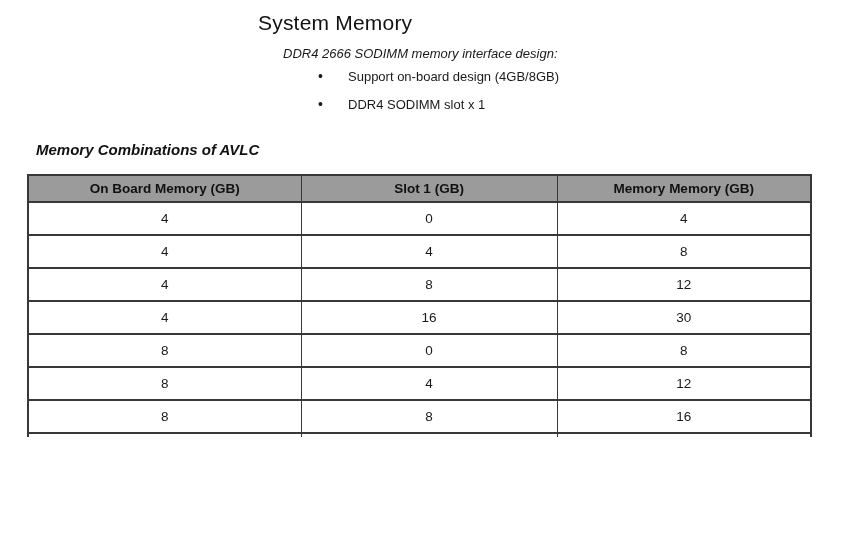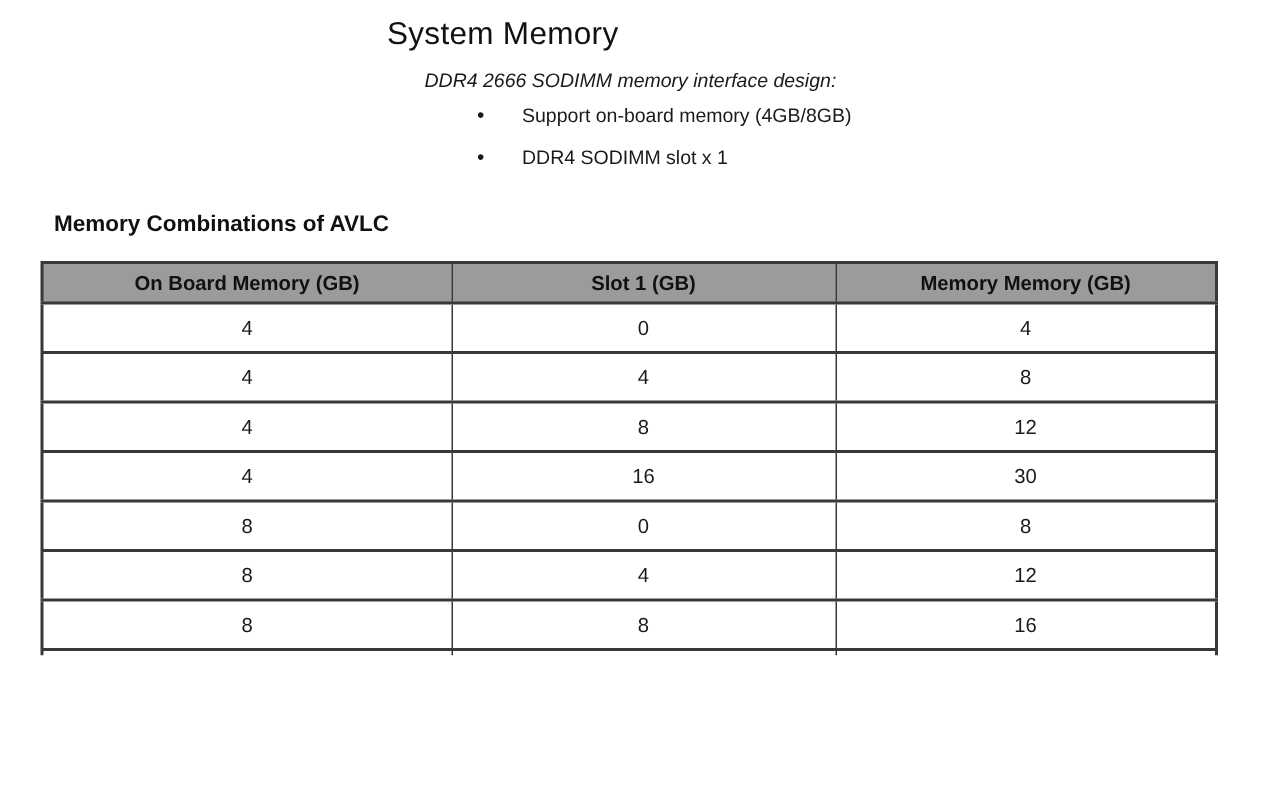--- a/index.html
+++ b/index.html
@@ -58,20 +58,21 @@
     font-size: 14px;
   }
 
   .section-heading {
     position: absolute;
     left: 36px;
     top: 141px;
     font-size: 15px;
     font-weight: 700;
     color: #111111;
+    font-style: italic;
   }
 
   table.memory-table {
     position: absolute;
     left: 27px;
     top: 174px;
     width: 783px;
     border-collapse: collapse;
     table-layout: fixed;
     border: 2px solid var(--border-color);
@@ -109,21 +110,21 @@
 
 <div class="page">
 
   <h1 class="doc-title">System Memory</h1>
 
   <div class="doc-intro">DDR4 2666 SODIMM memory interface design:</div>
 
   <ul class="bullet-list">
     <li>
       <span class="bullet-dot">•</span>
-      <span>Support on-board memory (4GB/8GB)</span>
+      <span>Support on-board design (4GB/8GB)</span>
     </li>
     <li>
       <span class="bullet-dot">•</span>
       <span>DDR4 SODIMM slot x 1</span>
     </li>
   </ul>
 
   <h2 class="section-heading">Memory Combinations of AVLC</h2>
 
   <table class="memory-table">

